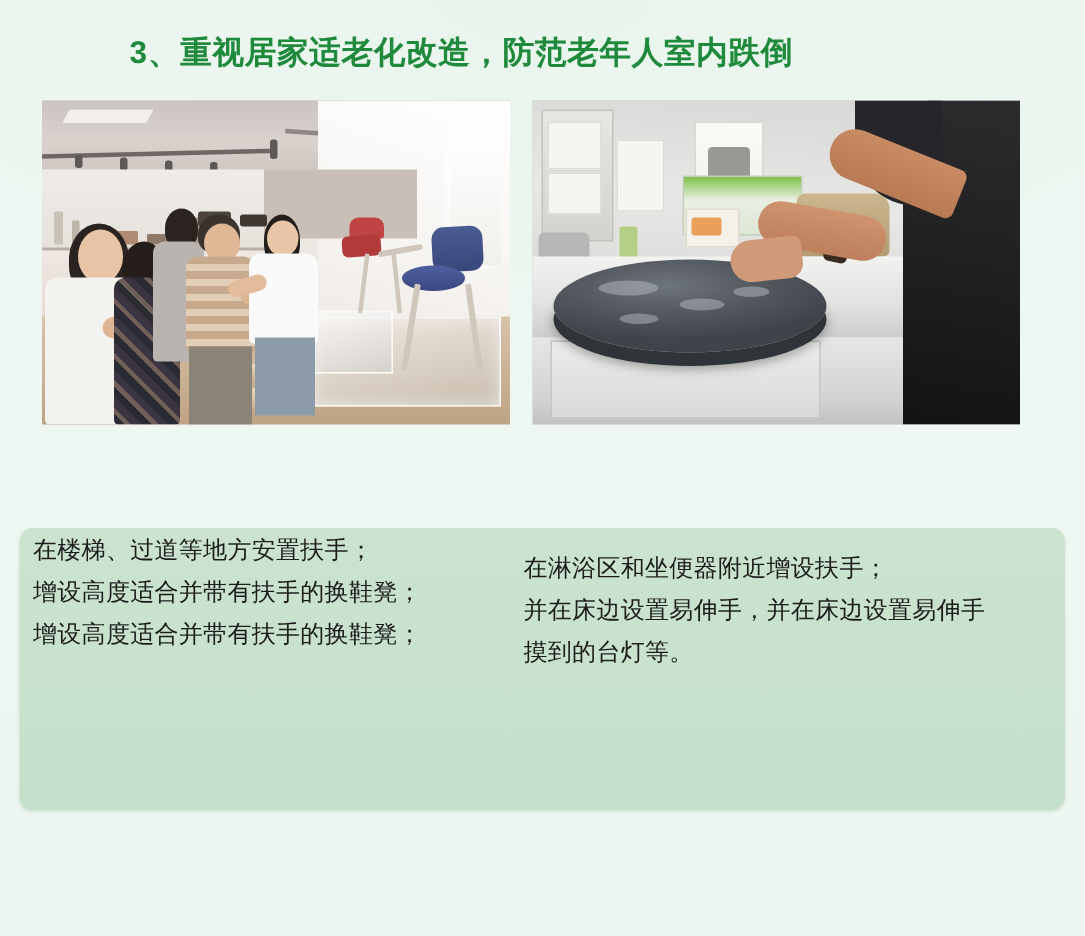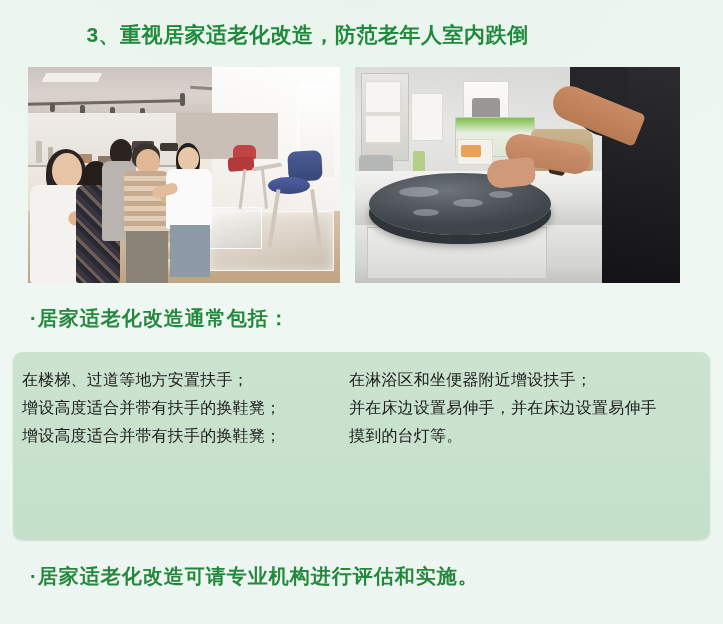--- a/index.html
+++ b/index.html
@@ -277,21 +277,21 @@
     position: absolute;
     inset: 0;
     display: flex;
   }
   .col {
     display: flex;
     flex-direction: column;
   }
   .col-left {
     width: 326px;
-    padding: 14px 0 0 9px;
+    padding: 2px 0 0 9px;
   }
   .col-right {
     width: 360px;
     padding: 14px 0 0 1px;
   }
   .item-line {
     font-size: 16px;
     line-height: 28px;
     color: #1c1c1c;
     white-space: nowrap;
@@ -423,32 +423,30 @@
 
       <div class="pr-torso"></div>
       <div class="pr-shoulder"></div>
       <div class="pr-arm"></div>
       <div class="pr-watch"></div>
       <div class="pr-forearm"></div>
       <div class="pr-hand"></div>
     </div>
   </div>
 
-  <div class="section-head section-head-top">·居家适老化改造通常包括：</div>
 
   <div class="content-box">
     <div class="col-wrap">
       <div class="col col-left">
         <div class="item-line">在楼梯、过道等地方安置扶手；</div>
         <div class="item-line">增设高度适合并带有扶手的换鞋凳；</div>
         <div class="item-line">增设高度适合并带有扶手的换鞋凳；</div>
       </div>
       <div class="col col-right">
         <div class="item-line">在淋浴区和坐便器附近增设扶手；</div>
         <div class="item-line">并在床边设置易伸手，并在床边设置易伸手</div>
         <div class="item-line">摸到的台灯等。</div>
       </div>
     </div>
   </div>
 
-  <div class="section-head section-head-bottom">·居家适老化改造可请专业机构进行评估和实施。</div>
 
 </div>
 
 </body></html>

